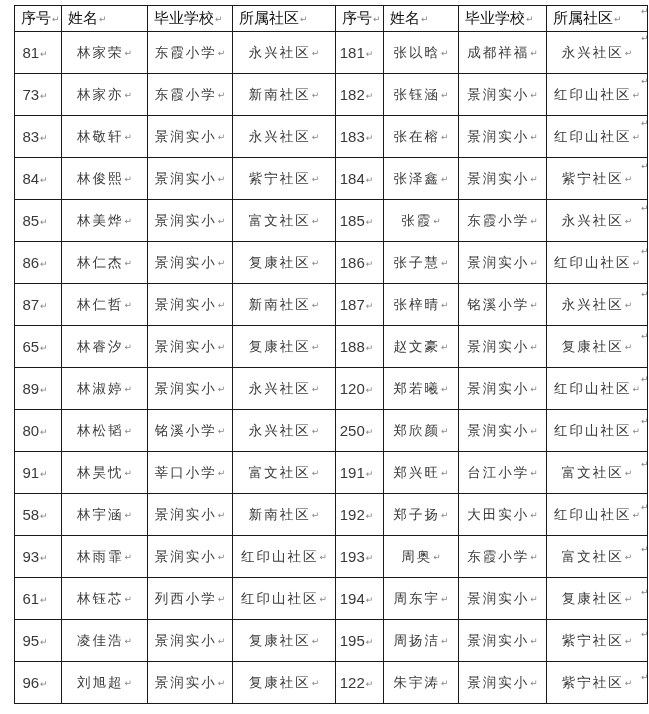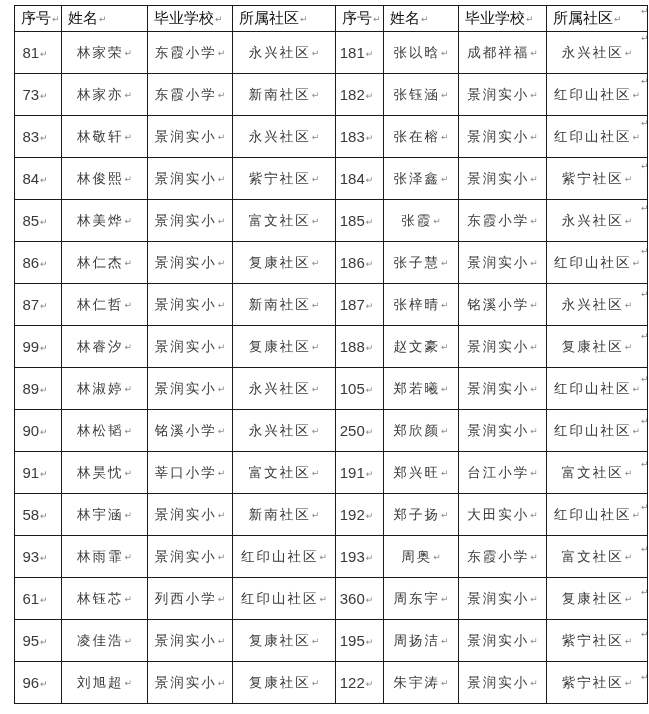--- a/index.html
+++ b/index.html
@@ -106,41 +106,41 @@
         <td class="num"><span>87</span><span class="pm">↵</span></td>
         <td><span>林仁哲</span><span class="pm">↵</span></td>
         <td><span>景润实小</span><span class="pm">↵</span></td>
         <td><span>新南社区</span><span class="pm">↵</span></td>
         <td class="num"><span>187</span><span class="pm">↵</span></td>
         <td><span>张梓晴</span><span class="pm">↵</span></td>
         <td><span>铭溪小学</span><span class="pm">↵</span></td>
         <td><span>永兴社区</span><span class="pm">↵</span></td>
       </tr>
       <tr>
-        <td class="num"><span>99</span><span class="pm">↵</span></td>
+        <td class="num"><span>65</span><span class="pm">↵</span></td>
         <td><span>林睿汐</span><span class="pm">↵</span></td>
         <td><span>景润实小</span><span class="pm">↵</span></td>
         <td><span>复康社区</span><span class="pm">↵</span></td>
         <td class="num"><span>188</span><span class="pm">↵</span></td>
         <td><span>赵文豪</span><span class="pm">↵</span></td>
         <td><span>景润实小</span><span class="pm">↵</span></td>
         <td><span>复康社区</span><span class="pm">↵</span></td>
       </tr>
       <tr>
         <td class="num"><span>89</span><span class="pm">↵</span></td>
         <td><span>林淑婷</span><span class="pm">↵</span></td>
         <td><span>景润实小</span><span class="pm">↵</span></td>
         <td><span>永兴社区</span><span class="pm">↵</span></td>
-        <td class="num"><span>105</span><span class="pm">↵</span></td>
+        <td class="num"><span>120</span><span class="pm">↵</span></td>
         <td><span>郑若曦</span><span class="pm">↵</span></td>
         <td><span>景润实小</span><span class="pm">↵</span></td>
         <td><span>红印山社区</span><span class="pm">↵</span></td>
       </tr>
       <tr>
-        <td class="num"><span>90</span><span class="pm">↵</span></td>
+        <td class="num"><span>80</span><span class="pm">↵</span></td>
         <td><span>林松韬</span><span class="pm">↵</span></td>
         <td><span>铭溪小学</span><span class="pm">↵</span></td>
         <td><span>永兴社区</span><span class="pm">↵</span></td>
         <td class="num"><span>250</span><span class="pm">↵</span></td>
         <td><span>郑欣颜</span><span class="pm">↵</span></td>
         <td><span>景润实小</span><span class="pm">↵</span></td>
         <td><span>红印山社区</span><span class="pm">↵</span></td>
       </tr>
       <tr>
         <td class="num"><span>91</span><span class="pm">↵</span></td>
@@ -170,21 +170,21 @@
         <td class="num"><span>193</span><span class="pm">↵</span></td>
         <td><span>周奥</span><span class="pm">↵</span></td>
         <td><span>东霞小学</span><span class="pm">↵</span></td>
         <td><span>富文社区</span><span class="pm">↵</span></td>
       </tr>
       <tr>
         <td class="num"><span>61</span><span class="pm">↵</span></td>
         <td><span>林钰芯</span><span class="pm">↵</span></td>
         <td><span>列西小学</span><span class="pm">↵</span></td>
         <td><span>红印山社区</span><span class="pm">↵</span></td>
-        <td class="num"><span>360</span><span class="pm">↵</span></td>
+        <td class="num"><span>194</span><span class="pm">↵</span></td>
         <td><span>周东宇</span><span class="pm">↵</span></td>
         <td><span>景润实小</span><span class="pm">↵</span></td>
         <td><span>复康社区</span><span class="pm">↵</span></td>
       </tr>
       <tr>
         <td class="num"><span>95</span><span class="pm">↵</span></td>
         <td><span>凌佳浩</span><span class="pm">↵</span></td>
         <td><span>景润实小</span><span class="pm">↵</span></td>
         <td><span>复康社区</span><span class="pm">↵</span></td>
         <td class="num"><span>195</span><span class="pm">↵</span></td>

